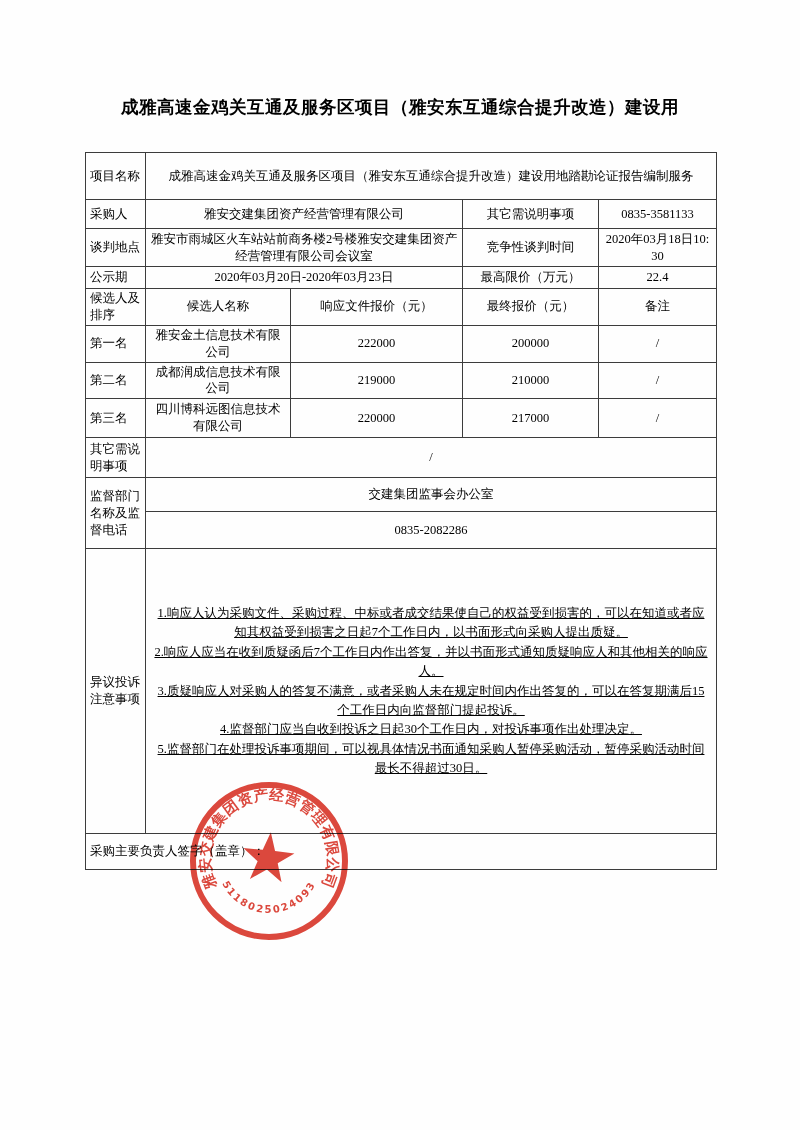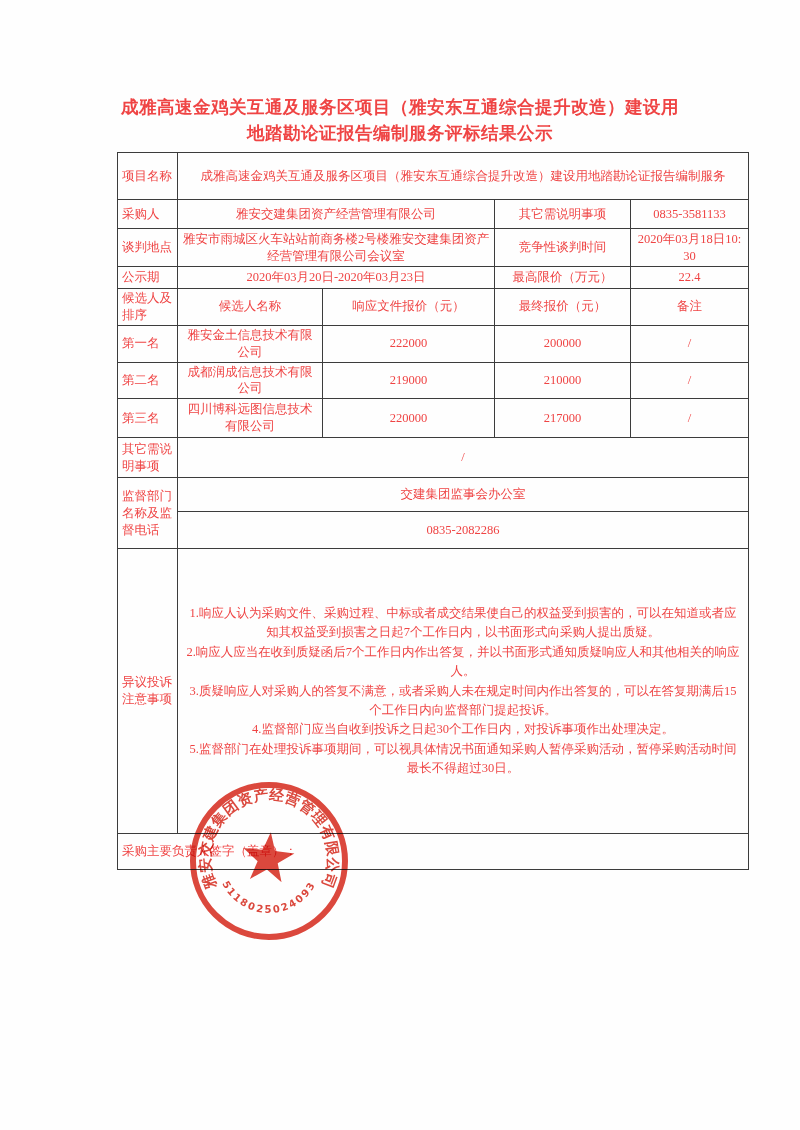--- a/index.html
+++ b/index.html
@@ -1,41 +1,40 @@
 <!DOCTYPE html>
 <html><head>
 <meta charset="utf-8">
 <style>
   html,body{margin:0;padding:0;background:#ffffff;}
   .page{position:relative;width:800px;height:1130px;background:#fefefe;
-        font-family:"Liberation Serif","DejaVu Serif",serif;color:#ef4444;overflow:hidden;}
+        font-family:"Liberation Serif","DejaVu Serif",serif;color:#000000;overflow:hidden;}
   .title{padding-top:94px;text-align:center;font-weight:bold;font-size:17.5px;line-height:1.5;
          letter-spacing:0.5px;}
   table.main{position:absolute;left:85px;top:152px;width:631px;border-collapse:collapse;
-             table-layout:fixed;font-size:12.5px;margin-left:32px;}
+             table-layout:fixed;font-size:12.5px;}
   table.main td{border:1px solid #3c3c3c;padding:1px 4px;vertical-align:middle;
                 word-break:break-all;line-height:1.35;}
   td.lab{text-align:left;padding:1px 3px;}
   td.c{text-align:center;}
   td.l{text-align:center;}
   .notes-cell{padding:4px 8px !important;}
   .notes-inner{display:flex;flex-direction:column;justify-content:center;height:100%;
-               line-height:1.55;}
+               line-height:1.55;text-decoration:underline;}
   .sig-cell{text-align:left;padding-left:4px !important;}
   .stamp{position:absolute;left:186px;top:778px;width:166px;height:166px;
          mix-blend-mode:multiply;opacity:0.92;pointer-events:none;}
 </style>
 </head>
 <body>
 
 <div class="page">
 
   <div class="title">
     <div>成雅高速金鸡关互通及服务区项目（雅安东互通综合提升改造）建设用</div>
-    <div>地踏勘论证报告编制服务评标结果公示</div>
   </div>
 
   <table class="main">
     <colgroup>
       <col style="width:60px">
         <col style="width:145px">
         <col style="width:172px">
       <col style="width:136px">
         <col style="width:118px">
     </colgroup>

